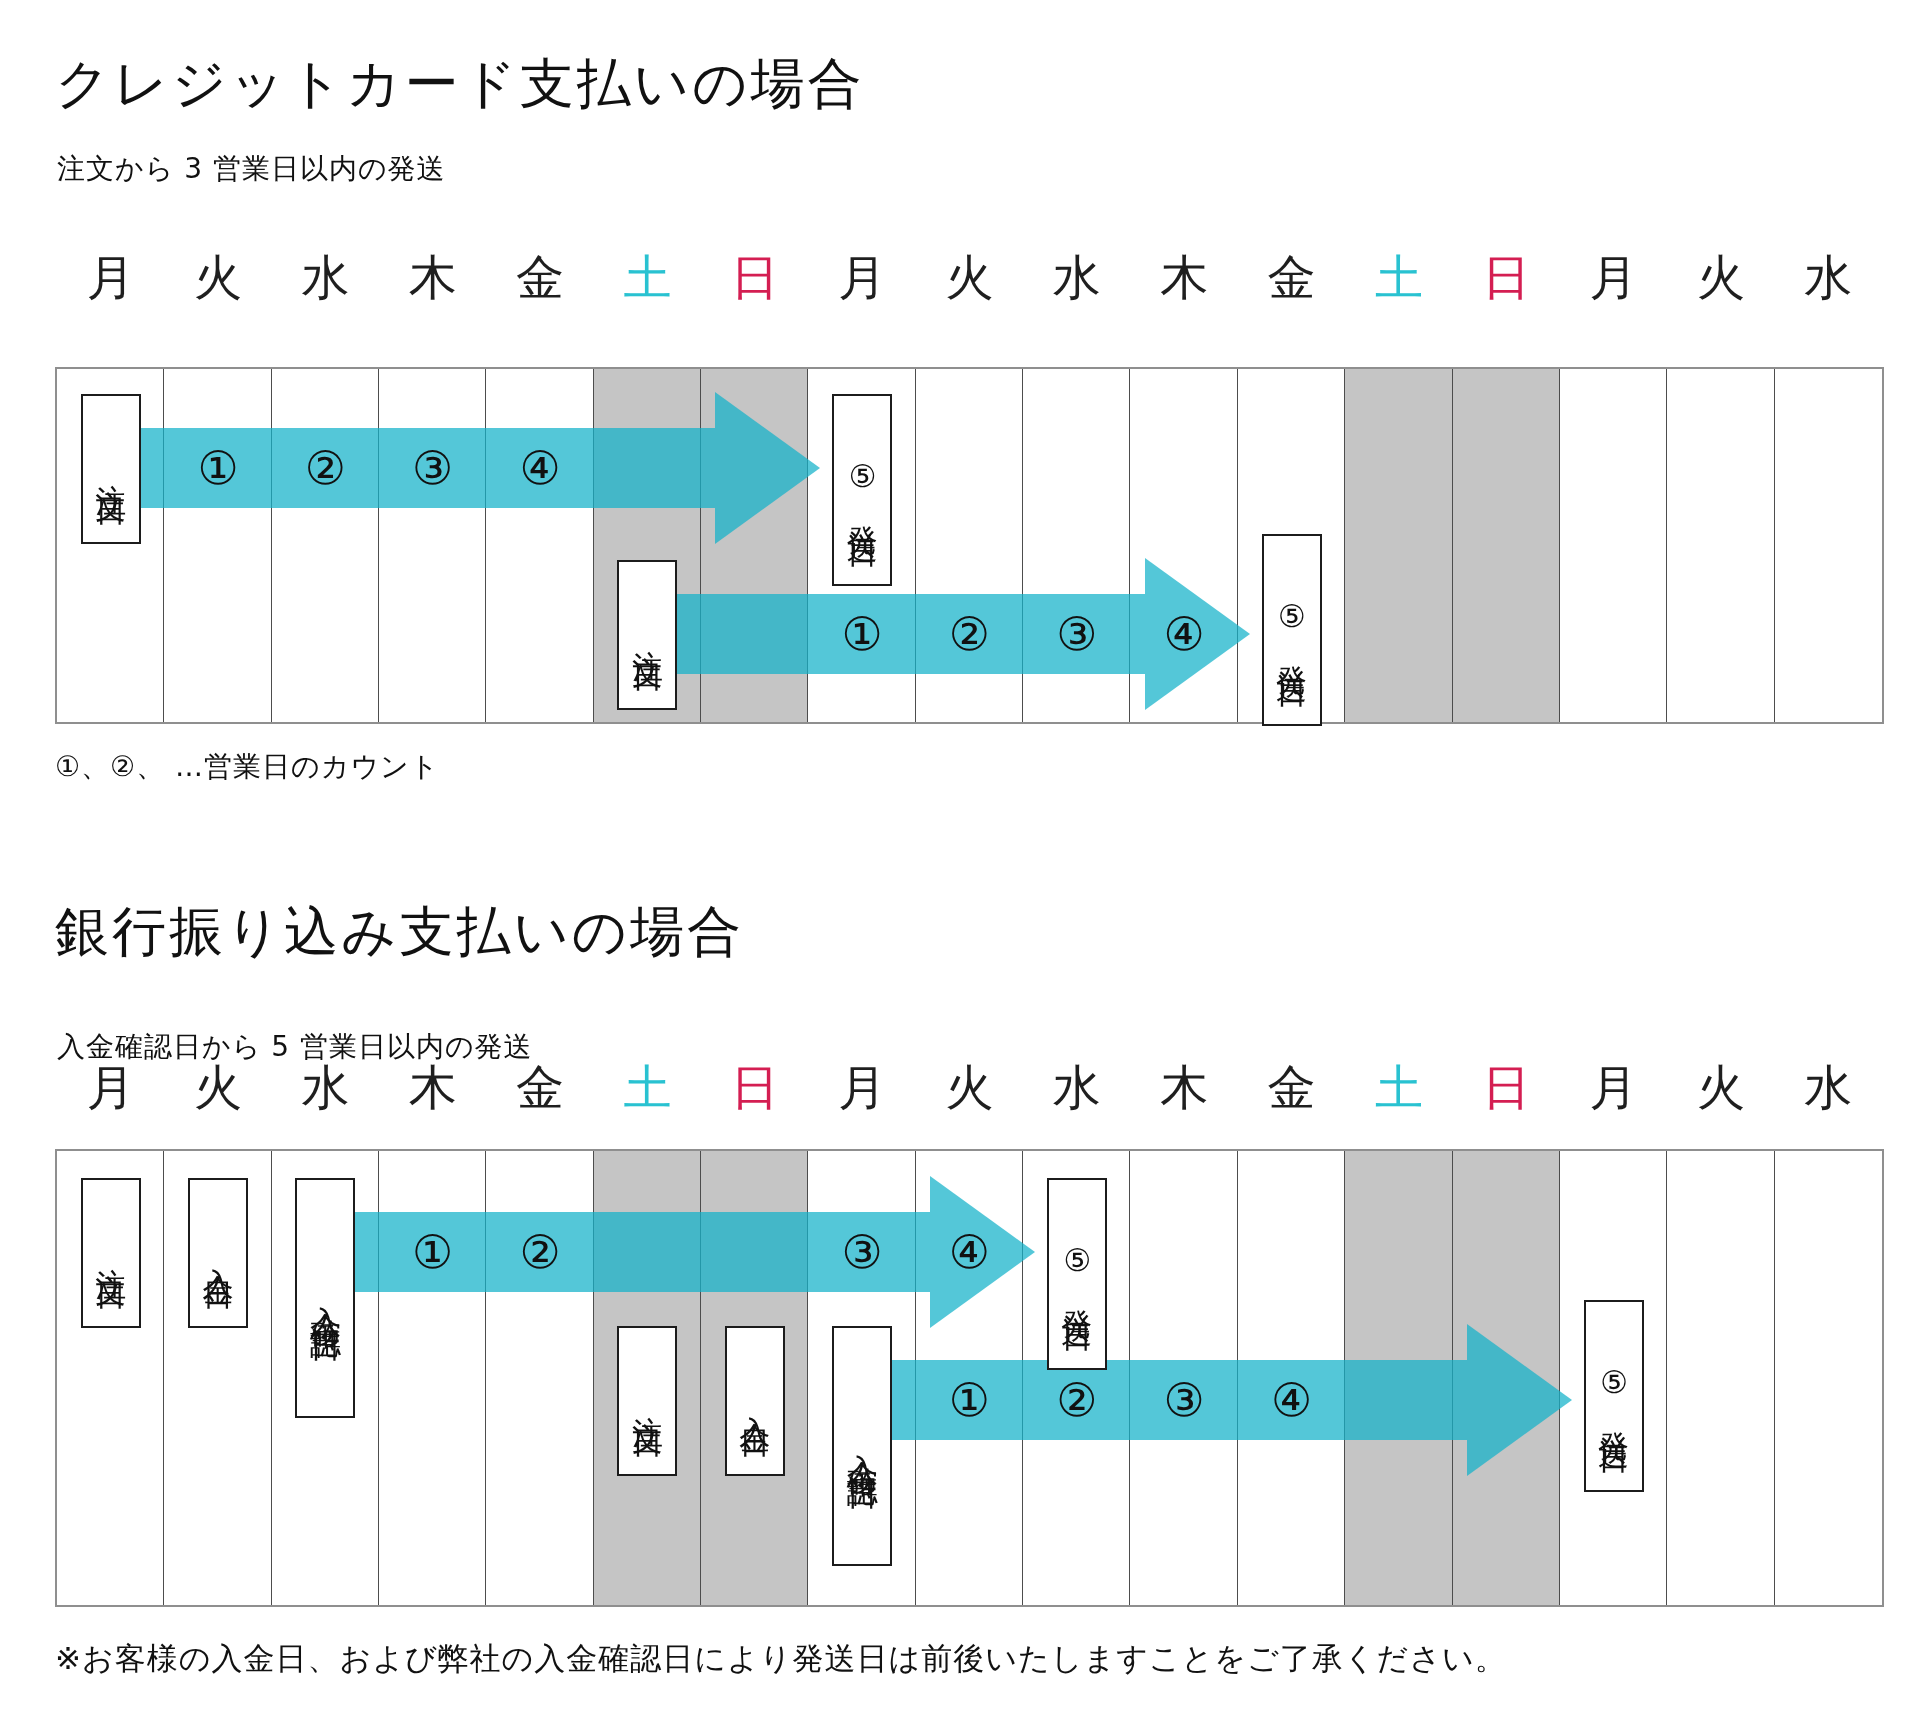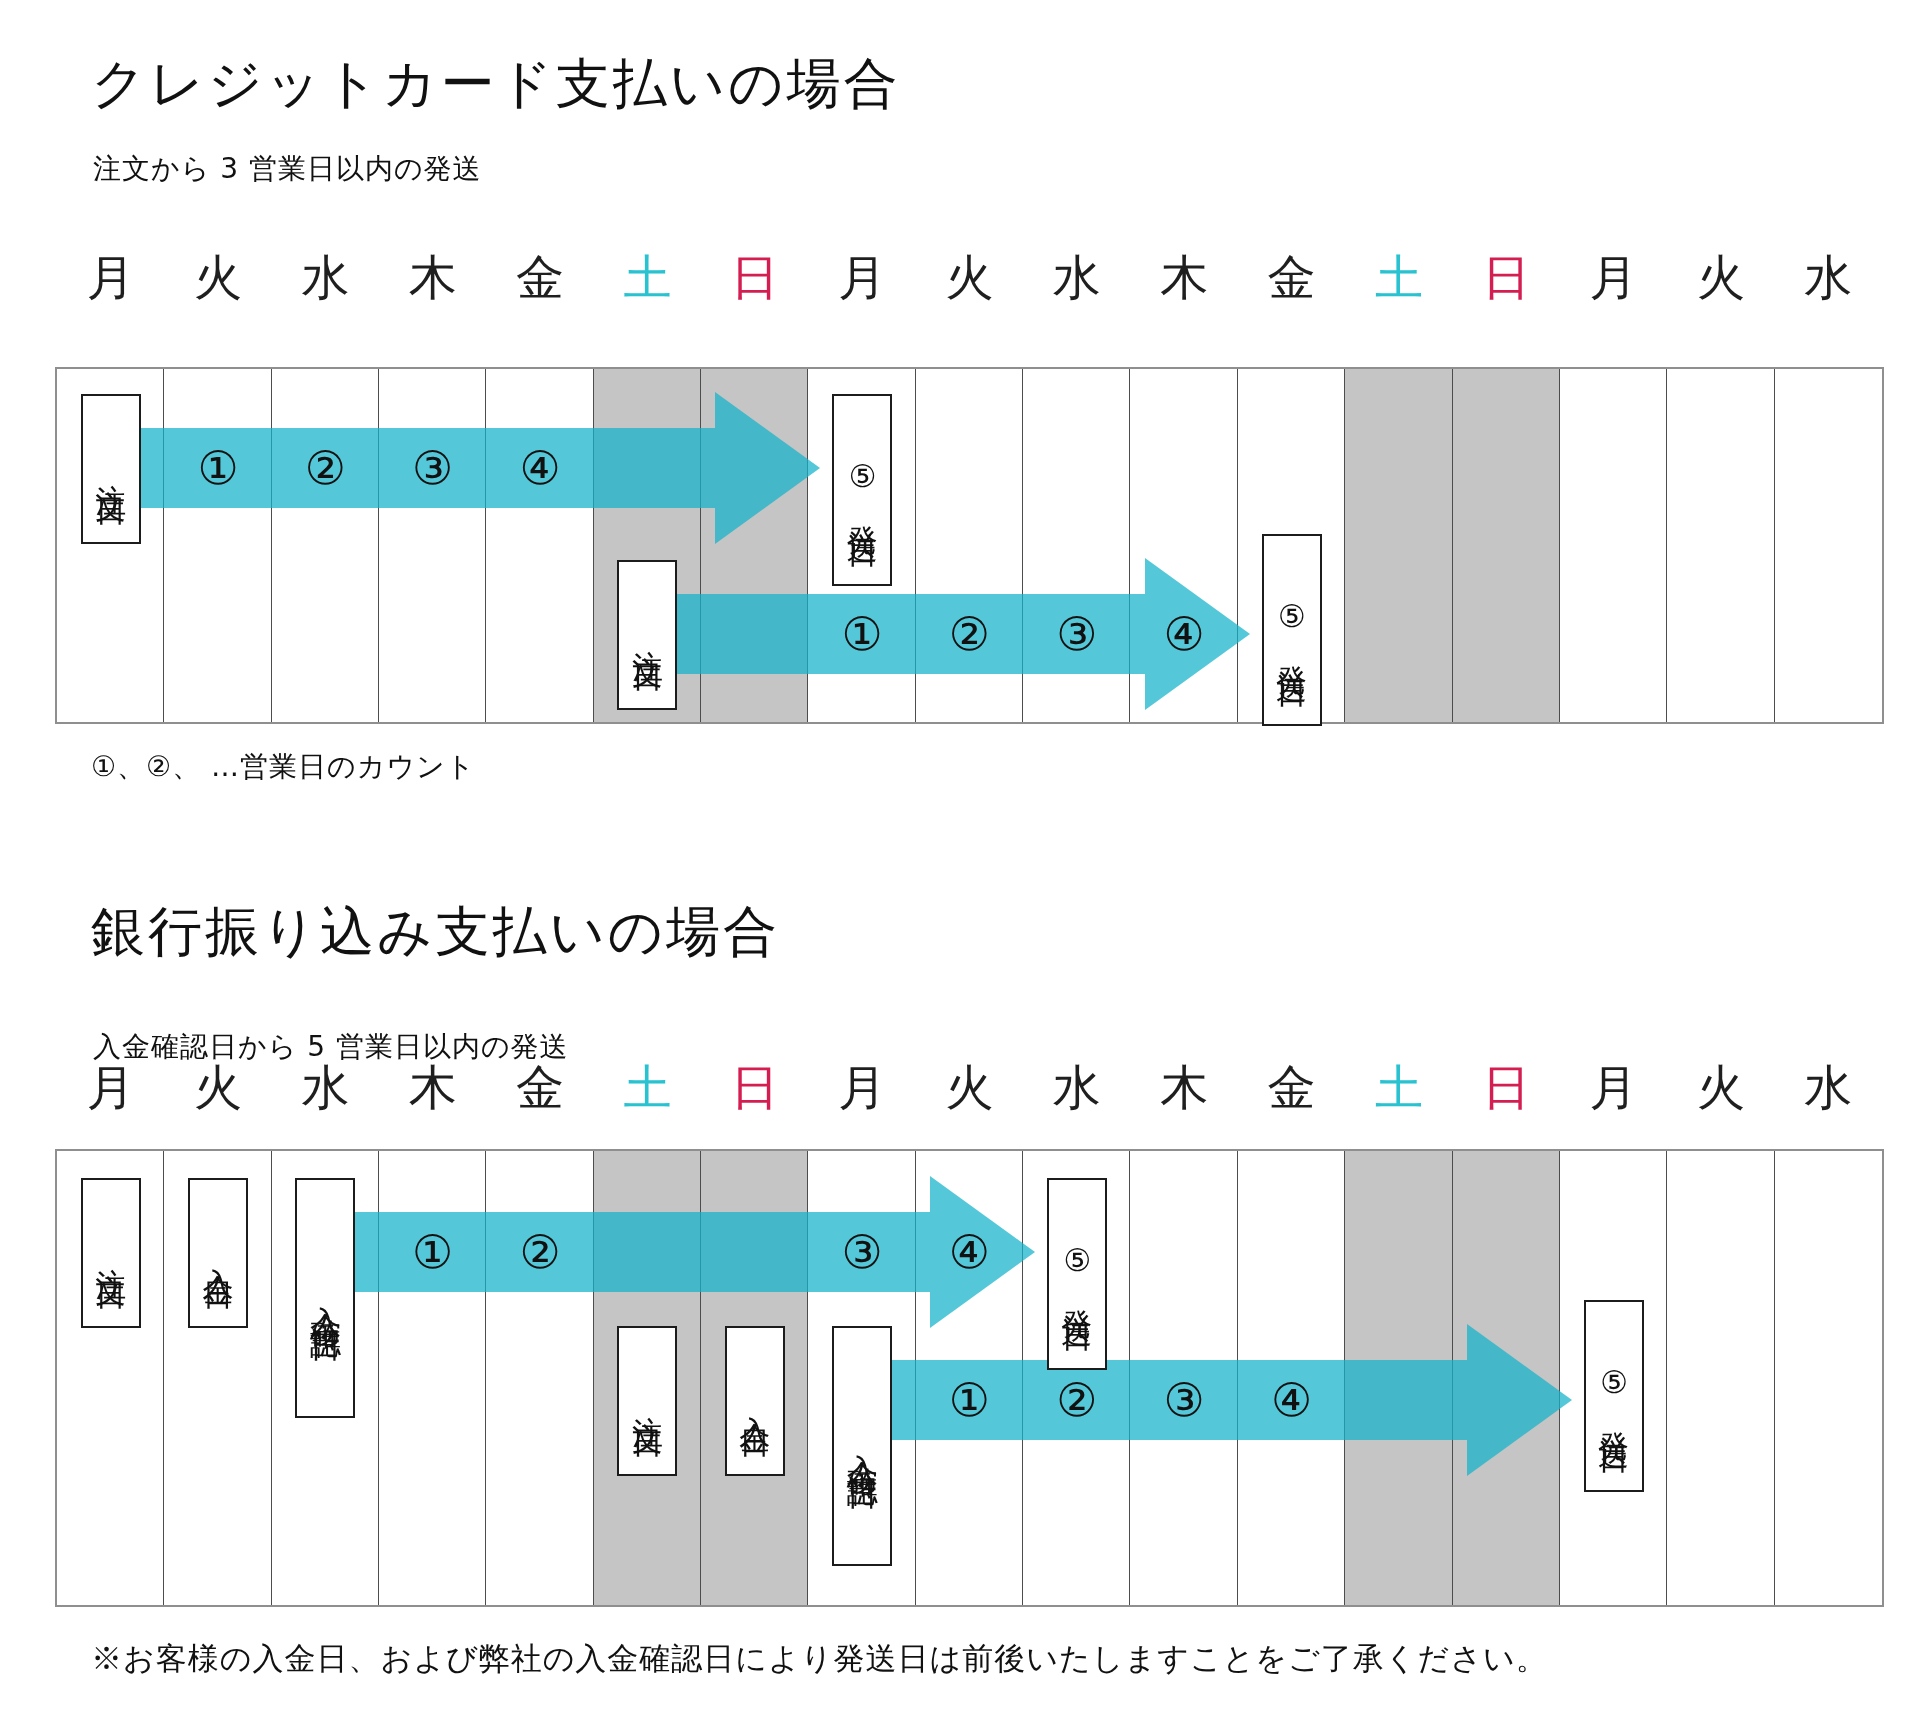--- a/index.html
+++ b/index.html
@@ -1,21 +1,21 @@
 <!DOCTYPE html>
 <html><head>
 <meta charset="utf-8">
 <style>
   html,body{margin:0;padding:0;}
   body{
     width:1920px;height:1727px;position:relative;background:#ffffff;
     font-family:"DejaVu Sans","Liberation Sans",sans-serif;color:#111;
     overflow:hidden;
   }
-  .abs{position:absolute;margin-left:36px;}
+  .abs{position:absolute;}
   .title{font-size:54px;font-weight:500;letter-spacing:3px;white-space:nowrap;}
   .subtitle{font-size:28px;font-weight:500;letter-spacing:1px;white-space:nowrap;}
   .note{font-size:28px;letter-spacing:1px;white-space:nowrap;}
   .footnote{font-size:31px;letter-spacing:1px;white-space:nowrap;}
   .grid{
     position:absolute;outline:2px solid #8f8f8f;background:#ffffff;
   }
   .col{
     position:absolute;top:0;height:100%;box-sizing:border-box;
     border-right:1px solid #4d4d4d;background:transparent;
@@ -183,13 +183,13 @@
       <span>入金日</span>
     </div>
     <div class="datebox" style="left: 775.125px; top: 175px; width: 60px; height: 240px;">
       <span>入金確認日</span>
     </div>
     <div class="datebox" style="left: 1526.57px; top: 149px; width: 60px; height: 192px;">
       <span>⑤発送日</span>
     </div>
   </div>
 
-<div class="abs footnote" style="left:55px; top:1638px;font-family:Liberation Serif, serif;">※お客様の入金日、および弊社の入金確認日により発送日は前後いたしますことをご了承ください。</div>
+<div class="abs footnote" style="left:55px; top:1638px;">※お客様の入金日、および弊社の入金確認日により発送日は前後いたしますことをご了承ください。</div>
 
 </body></html>

